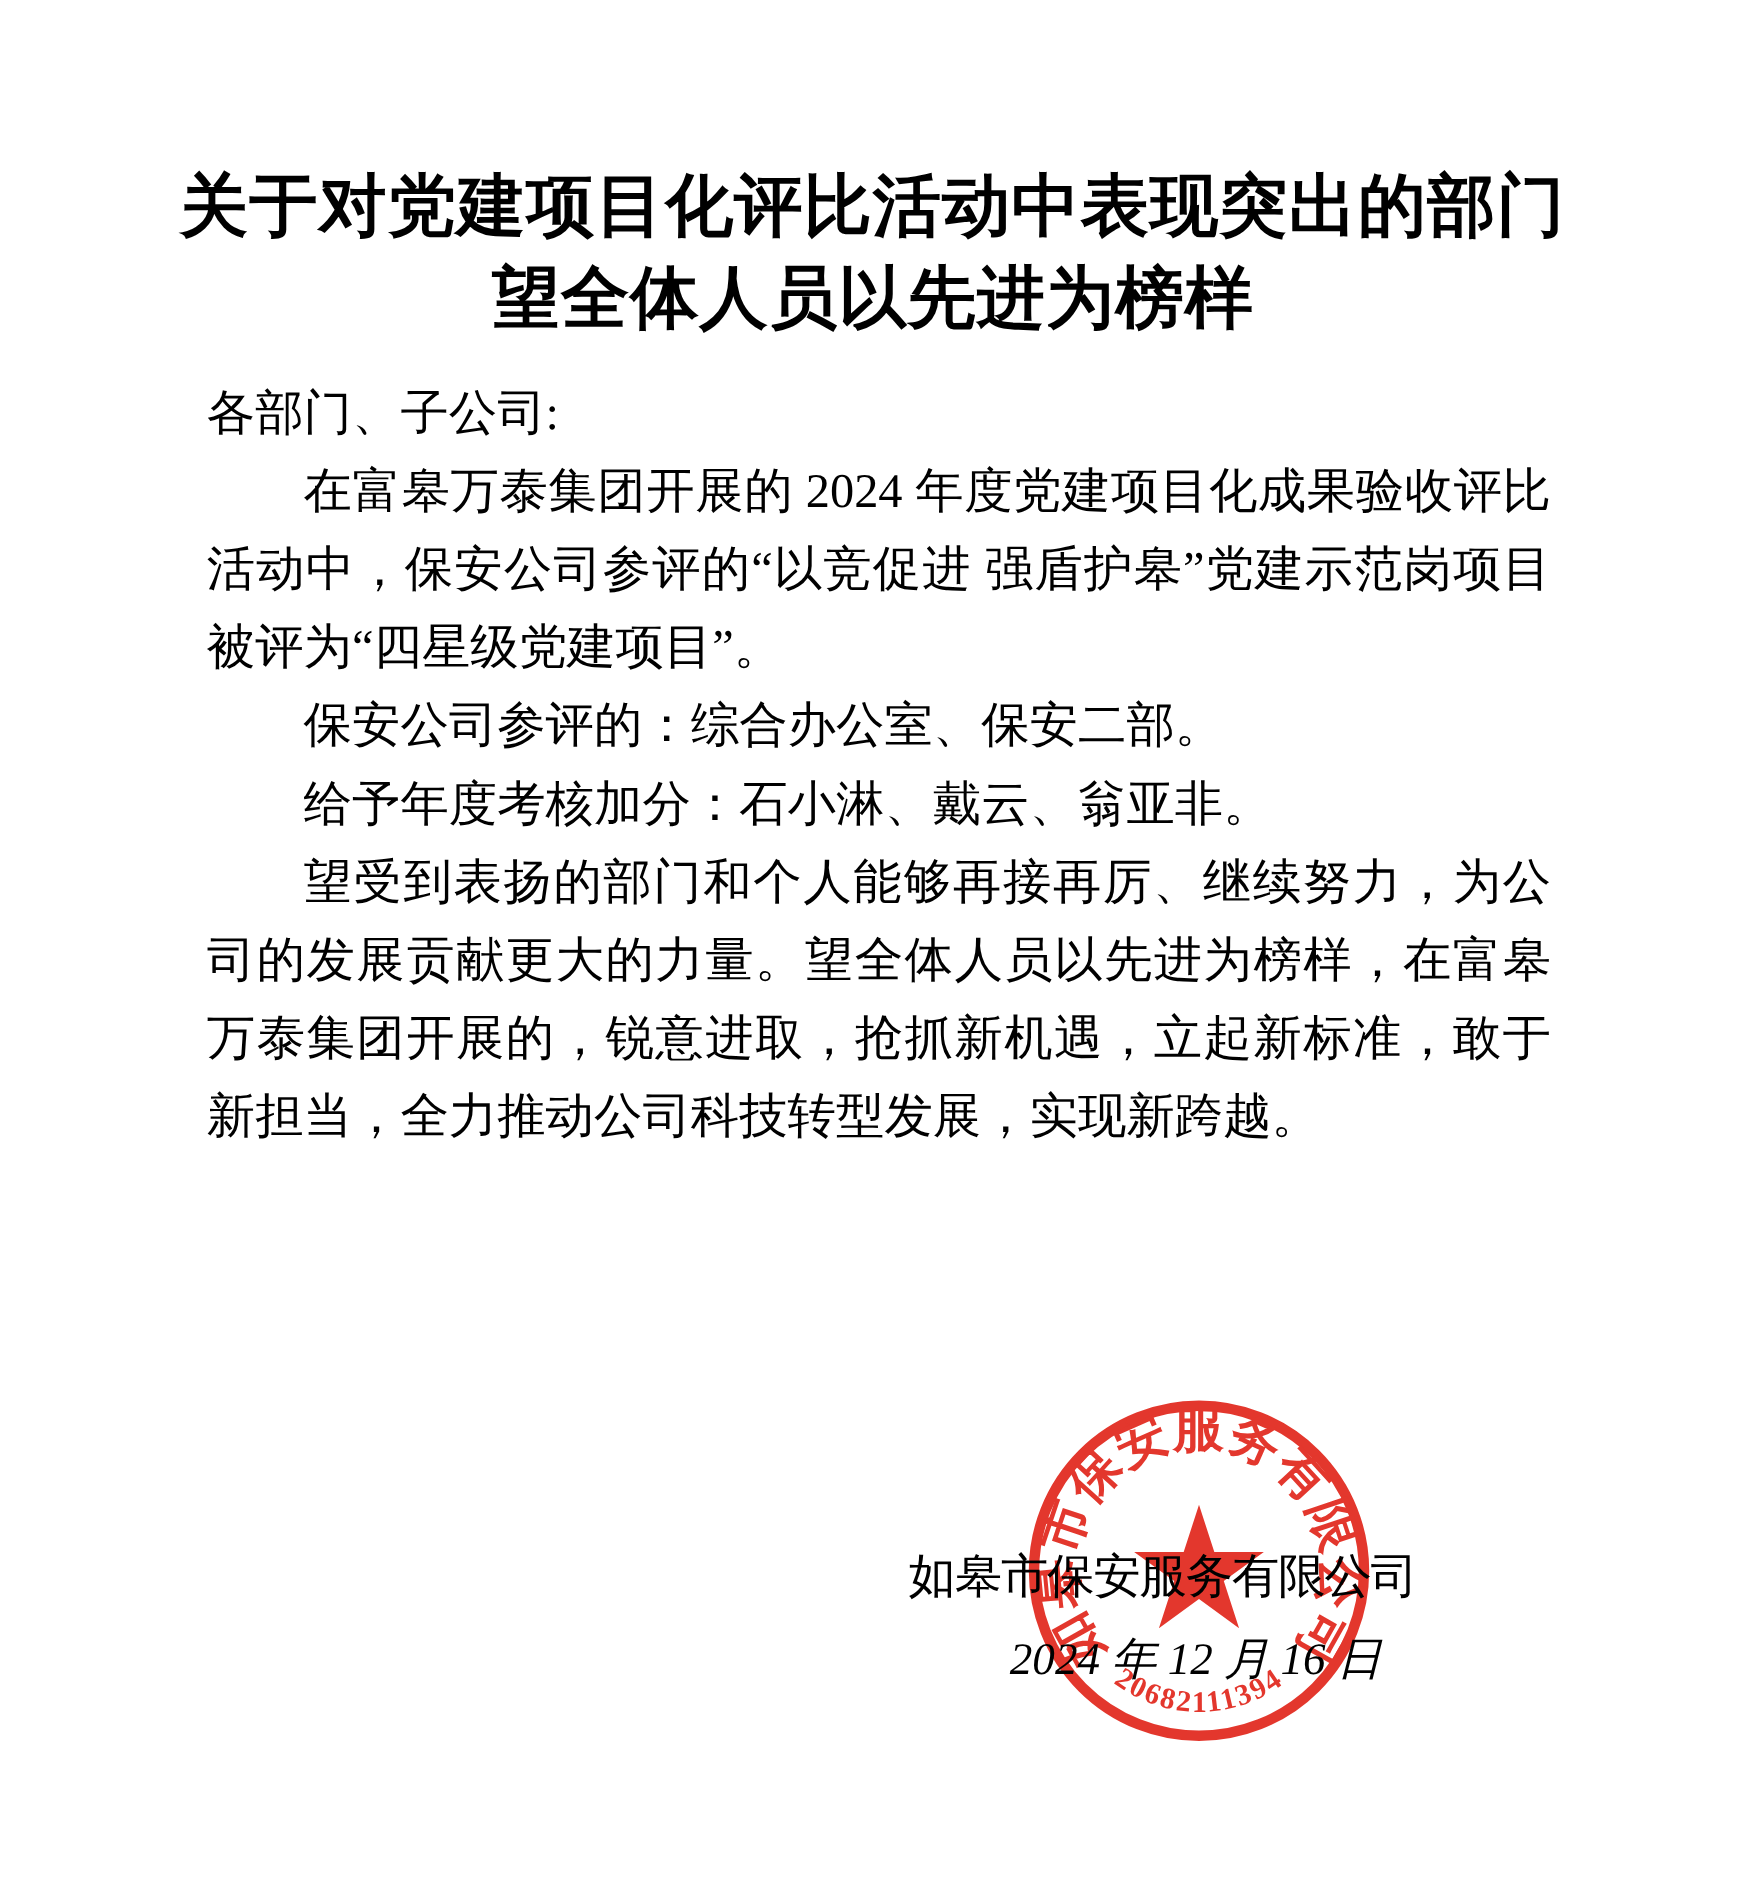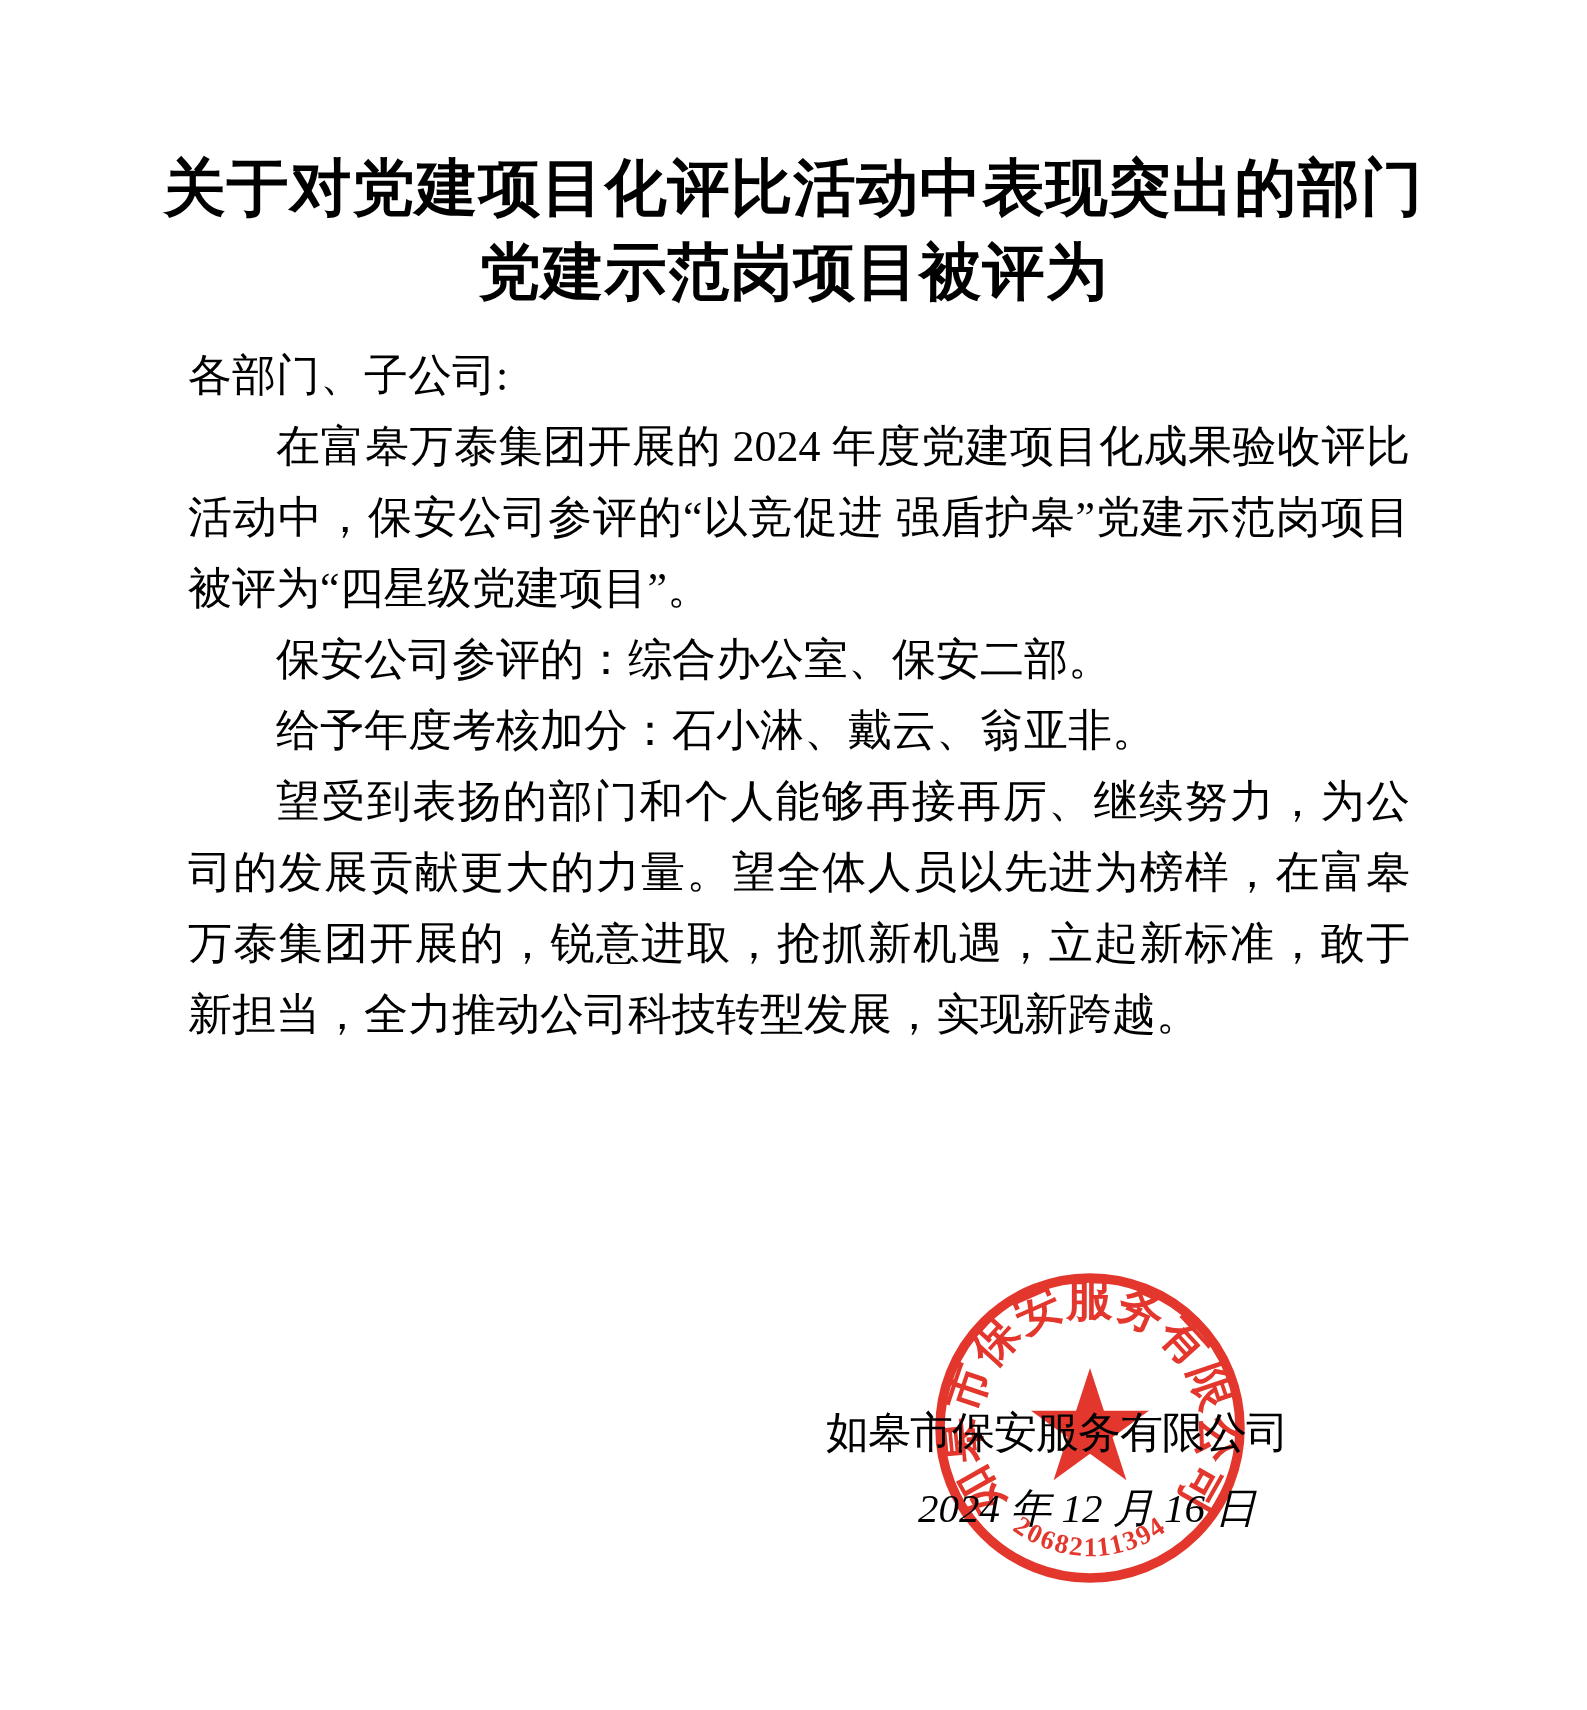--- a/index.html
+++ b/index.html
@@ -71,21 +71,21 @@
     font-weight: bold;
   }
 </style>
 </head>
 <body>
 
 <div class="page">
 
   <div class="doc-title">
     <div>关于对党建项目化评比活动中表现突出的部门</div>
-    <div>党建示范岗项目被评为</div>
+    <div>望全体人员以先进为榜样</div>
   </div>
 
   <div class="doc-body">
     <p>各部门、子公司:</p>
     <p class="indented">在富皋万泰集团开展的 2024 年度党建项目化成果验收评比活动中，保安公司参评的“以竞促进 强盾护皋”党建示范岗项目被评为“四星级党建项目”。</p>
     <p class="indented">保安公司参评的：综合办公室、保安二部。</p>
     <p class="indented">给予年度考核加分：石小淋、戴云、翁亚非。</p>
     <p class="indented">望受到表扬的部门和个人能够再接再厉、继续努力，为公司的发展贡献更大的力量。望全体人员以先进为榜样，在富皋万泰集团开展的，锐意进取，抢抓新机遇，立起新标准，敢于新担当，全力推动公司科技转型发展，实现新跨越。</p>
   </div>
 

